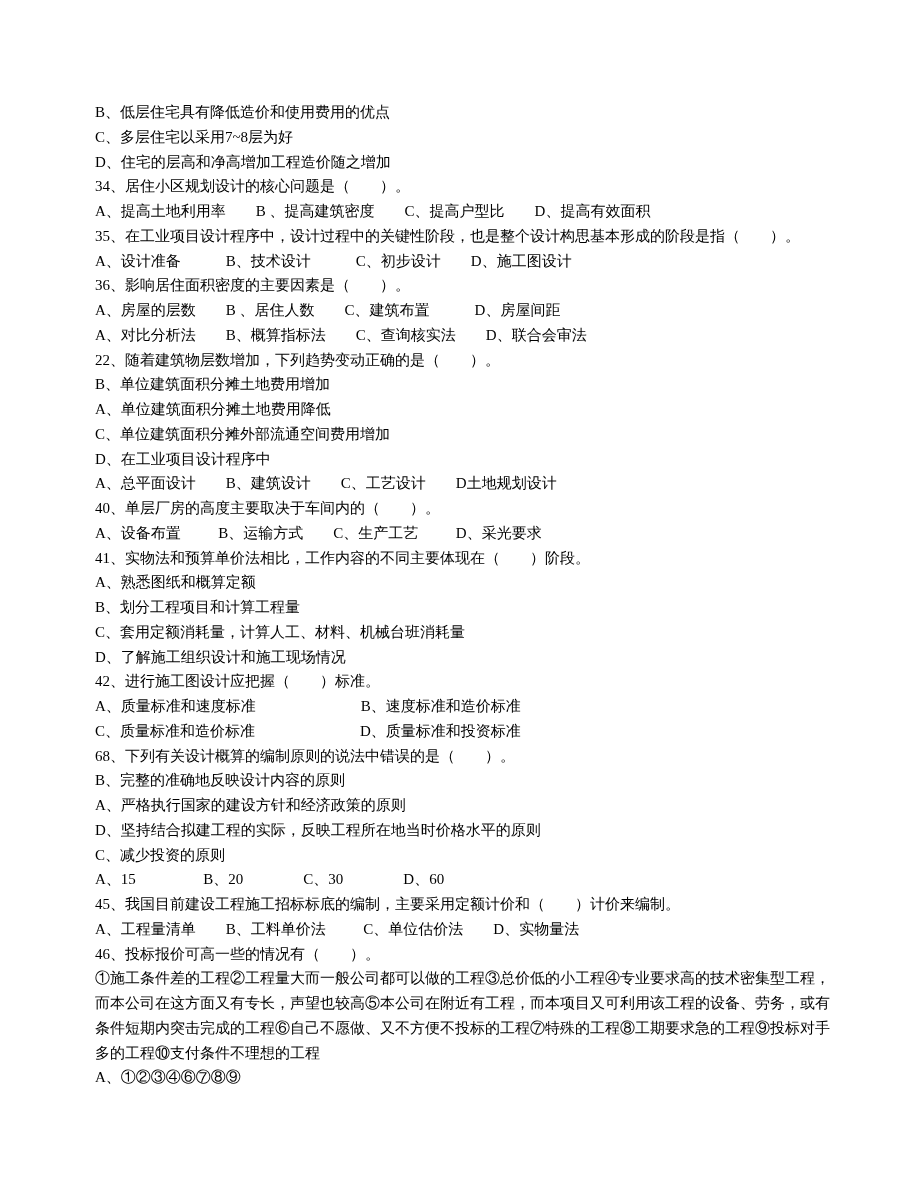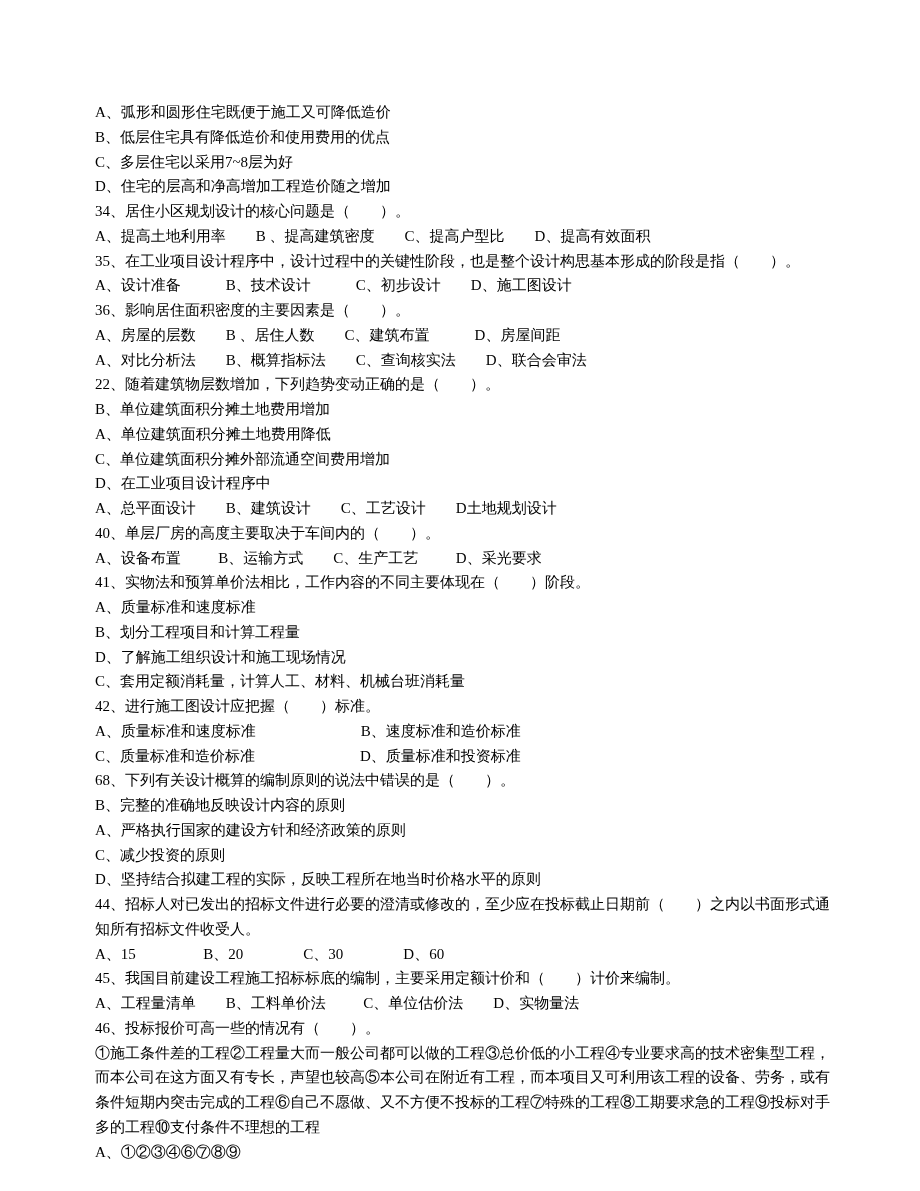--- a/index.html
+++ b/index.html
@@ -14,52 +14,50 @@
       box-sizing: border-box;
     }
     .line {
       white-space: pre-wrap;
     }
   </style>
 </head>
 <body>
 
 <div id="content">
-    <div class="line">A、弧形和圆形住宅既便于施工又可降低造价</div>
     <div class="line">B、低层住宅具有降低造价和使用费用的优点</div>
     <div class="line">C、多层住宅以采用7~8层为好</div>
     <div class="line">D、住宅的层高和净高增加工程造价随之增加</div>
     <div class="line">34、居住小区规划设计的核心问题是（        ）。</div>
     <div class="line">A、提高土地利用率        B 、提高建筑密度        C、提高户型比        D、提高有效面积</div>
     <div class="line">35、在工业项目设计程序中，设计过程中的关键性阶段，也是整个设计构思基本形成的阶段是指（        ）。</div>
     <div class="line">A、设计准备            B、技术设计            C、初步设计        D、施工图设计</div>
     <div class="line">36、影响居住面积密度的主要因素是（        ）。</div>
     <div class="line">A、房屋的层数        B 、居住人数        C、建筑布置            D、房屋间距</div>
     <div class="line">A、对比分析法        B、概算指标法        C、查询核实法        D、联合会审法</div>
     <div class="line">22、随着建筑物层数增加，下列趋势变动正确的是（        ）。</div>
     <div class="line">B、单位建筑面积分摊土地费用增加</div>
     <div class="line">A、单位建筑面积分摊土地费用降低</div>
     <div class="line">C、单位建筑面积分摊外部流通空间费用增加</div>
     <div class="line">D、在工业项目设计程序中</div>
     <div class="line">A、总平面设计        B、建筑设计        C、工艺设计        D土地规划设计</div>
     <div class="line">40、单层厂房的高度主要取决于车间内的（        ）。</div>
     <div class="line">A、设备布置          B、运输方式        C、生产工艺          D、采光要求</div>
     <div class="line">41、实物法和预算单价法相比，工作内容的不同主要体现在（        ）阶段。</div>
-    <div class="line">A、质量标准和速度标准</div>
+    <div class="line">A、熟悉图纸和概算定额</div>
     <div class="line">B、划分工程项目和计算工程量</div>
+    <div class="line">C、套用定额消耗量，计算人工、材料、机械台班消耗量</div>
     <div class="line">D、了解施工组织设计和施工现场情况</div>
-    <div class="line">C、套用定额消耗量，计算人工、材料、机械台班消耗量</div>
     <div class="line">42、进行施工图设计应把握（        ）标准。</div>
     <div class="line">A、质量标准和速度标准                            B、速度标准和造价标准</div>
     <div class="line">C、质量标准和造价标准                            D、质量标准和投资标准</div>
     <div class="line">68、下列有关设计概算的编制原则的说法中错误的是（        ）。</div>
     <div class="line">B、完整的准确地反映设计内容的原则</div>
     <div class="line">A、严格执行国家的建设方针和经济政策的原则</div>
+    <div class="line">D、坚持结合拟建工程的实际，反映工程所在地当时价格水平的原则</div>
     <div class="line">C、减少投资的原则</div>
-    <div class="line">D、坚持结合拟建工程的实际，反映工程所在地当时价格水平的原则</div>
-    <div class="line">44、招标人对已发出的招标文件进行必要的澄清或修改的，至少应在投标截止日期前（        ）之内以书面形式通知所有招标文件收受人。</div>
     <div class="line">A、15                  B、20                C、30                D、60</div>
     <div class="line">45、我国目前建设工程施工招标标底的编制，主要采用定额计价和（        ）计价来编制。</div>
     <div class="line">A、工程量清单        B、工料单价法          C、单位估价法        D、实物量法</div>
     <div class="line">46、投标报价可高一些的情况有（        ）。</div>
     <div class="line">①施工条件差的工程②工程量大而一般公司都可以做的工程③总价低的小工程④专业要求高的技术密集型工程，而本公司在这方面又有专长，声望也较高⑤本公司在附近有工程，而本项目又可利用该工程的设备、劳务，或有条件短期内突击完成的工程⑥自己不愿做、又不方便不投标的工程⑦特殊的工程⑧工期要求急的工程⑨投标对手多的工程⑩支付条件不理想的工程</div>
     <div class="line">A、①②③④⑥⑦⑧⑨</div>
   </div>
 
 </body></html>

